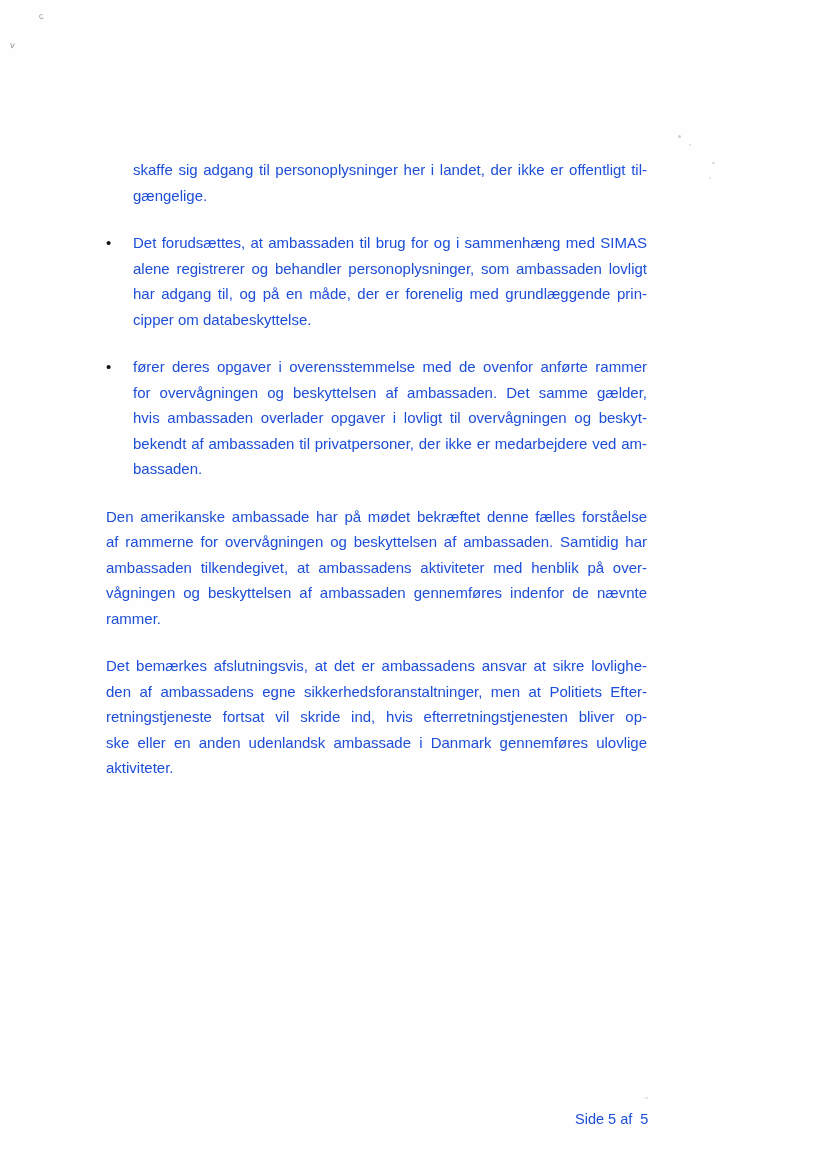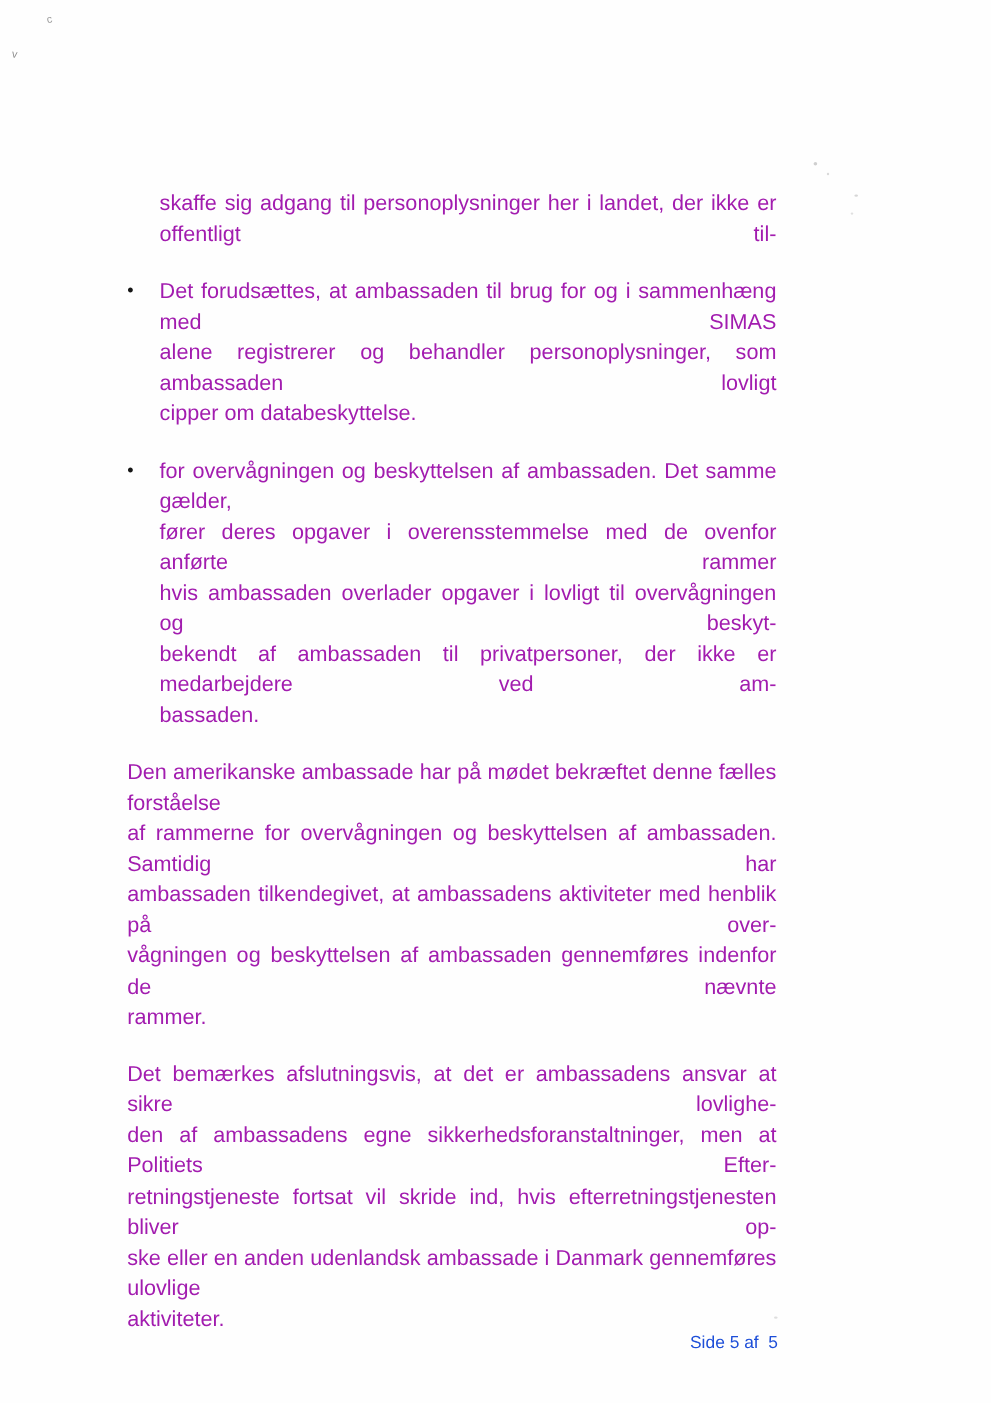--- a/index.html
+++ b/index.html
@@ -19,25 +19,25 @@
   .content {
     position: absolute;
     left: 106px;
     top: 157px;
     width: 541px;
   }
   .block {
     margin: 0 0 22px 0;
   }
   .line {
-    font-size: 18px;
+    font-size: 15px;
     line-height: 25.5px;
     text-align: justify;
     text-align-last: justify;
-    color: #a21caf;
+    color: #1d4ed8;
   }
   .line.last {
     text-align-last: left;
   }
   .continuation {
     padding-left: 27px;
   }
   .bullet-block {
     display: flex;
     flex-direction: row;
@@ -93,36 +93,38 @@
   <span class="speck speck-1"></span>
   <span class="speck speck-2"></span>
   <span class="speck speck-3"></span>
   <span class="speck speck-4"></span>
   <span class="speck speck-5"></span>
 
   <div class="content">
 
     <div class="block continuation">
       <div class="line">skaffe sig adgang til personoplysninger her i landet, der ikke er offentligt til-</div>
+      <div class="line last">gængelige.</div>
     </div>
 
     <div class="block bullet-block">
       <div class="bullet-mark">•</div>
       <div class="bullet-lines">
         <div class="line">Det forudsættes, at ambassaden til brug for og i sammenhæng med SIMAS</div>
         <div class="line">alene registrerer og behandler personoplysninger, som ambassaden lovligt</div>
+        <div class="line">har adgang til, og på en måde, der er forenelig med grundlæggende prin-</div>
         <div class="line last">cipper om databeskyttelse.</div>
       </div>
     </div>
 
     <div class="block bullet-block">
       <div class="bullet-mark">•</div>
       <div class="bullet-lines">
+        <div class="line">fører deres opgaver i overensstemmelse med de ovenfor anførte rammer</div>
         <div class="line">for overvågningen og beskyttelsen af ambassaden. Det samme gælder,</div>
-        <div class="line">fører deres opgaver i overensstemmelse med de ovenfor anførte rammer</div>
         <div class="line">hvis ambassaden overlader opgaver i lovligt til overvågningen og beskyt-</div>
         <div class="line">bekendt af ambassaden til privatpersoner, der ikke er medarbejdere ved am-</div>
         <div class="line last">bassaden.</div>
       </div>
     </div>
 
     <div class="block">
       <div class="line">Den amerikanske ambassade har på mødet bekræftet denne fælles forståelse</div>
       <div class="line">af rammerne for overvågningen og beskyttelsen af ambassaden. Samtidig har</div>
       <div class="line">ambassaden tilkendegivet, at ambassadens aktiviteter med henblik på over-</div>

